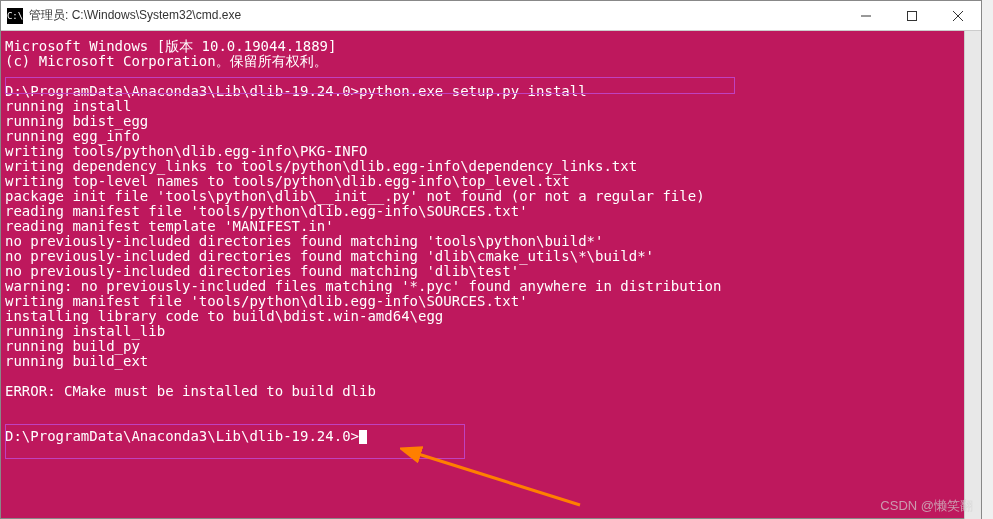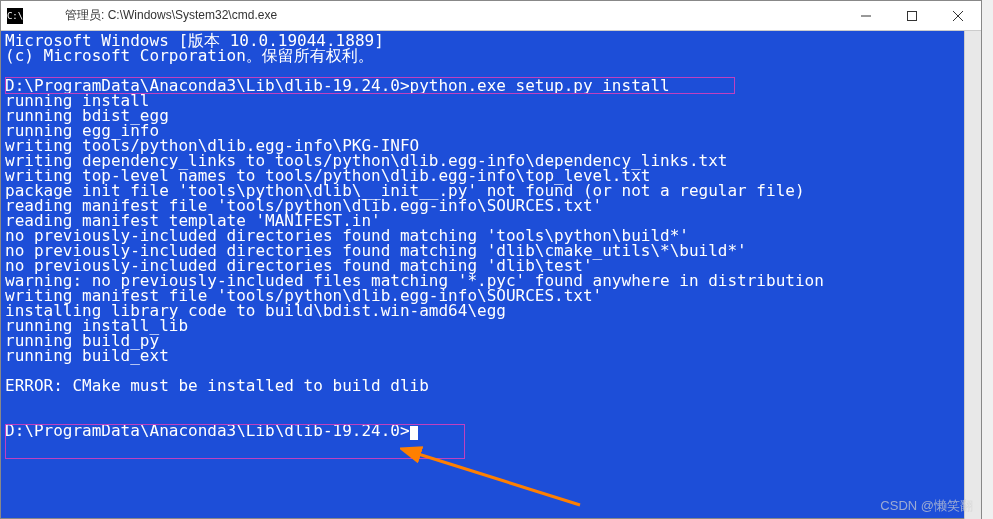--- a/index.html
+++ b/index.html
@@ -35,39 +35,39 @@
       width: 16px; height: 16px;
       background: #000;
       color: #fff;
       font-size: 9px;
       display: flex;
       align-items: center;
       justify-content: center;
       margin-right: 6px;
       font-family: monospace;
     }
-    .titlebar .title-text { flex: 0 0 auto; margin-left: 36px; }
+    .titlebar .title-text { flex: 0 0 auto; }
     .titlebar .spacer { flex: 1; }
     .win-btn {
       width: 46px; height: 29px;
       display: flex;
       align-items: center;
       justify-content: center;
       font-size: 10px;
       color: #333;
     }
     .win-btn svg { stroke: #333; }
     .terminal {
       flex: 1;
-      background: #1d4ed8;
+      background: #be185d;
       color: #fff;
       font-family: "NSimSun", "SimSun", "Consolas", monospace;
-      font-size: 16px;
+      font-size: 14px;
       line-height: 15px;
-      padding: 2px 4px;
+      padding: 8px 4px;
       white-space: pre;
       overflow: hidden;
       position: relative;
     }
     .hl-box1 {
       border: 1px solid #c040c0;
       position: absolute;
       top: 77px;
       left: 5px;
       width: 730px;

